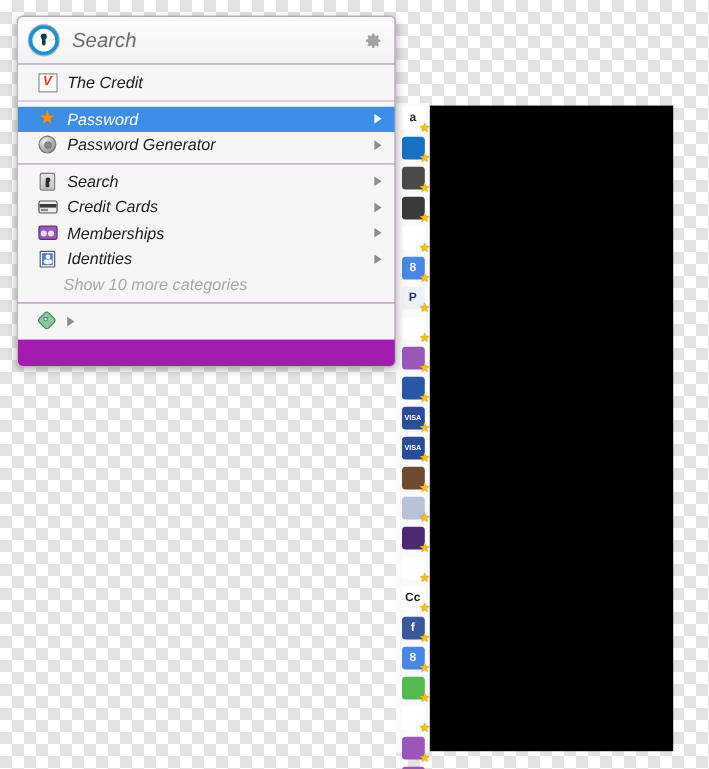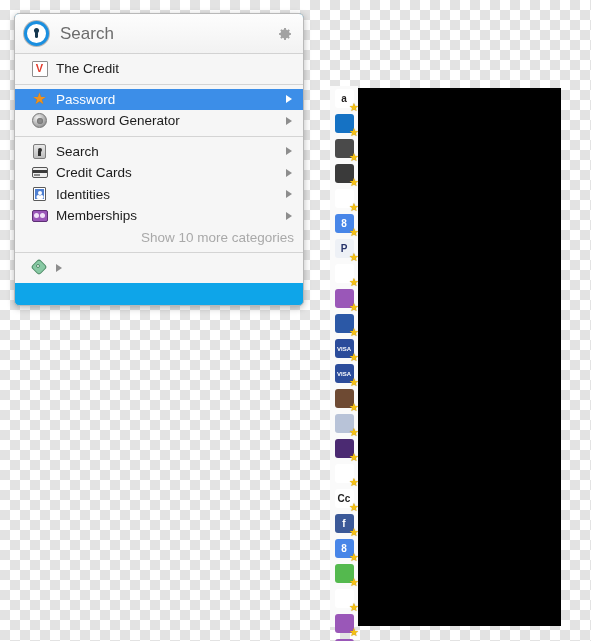--- a/index.html
+++ b/index.html
@@ -38,27 +38,28 @@
     overflow:hidden;
   }
   .si-star{
     position:absolute;right:0px;bottom:-1px;width:9px;height:9px;
     color:#f5c116;font-size:11px;line-height:9px;text-align:center;
     text-shadow:0 0 1px #9a7200;
   }
 
   
   #panel{
-    position:absolute;left:14px;top:13px;width:290px;height:293px;
-    background:#0ea5e9;
+    position:absolute;left:14px;top:13px;width:316px;height:293px;
+    background:#a21caf;
     border:1px solid #b9b9b9;
     border-radius:5px;
     box-shadow:0 2px 7px rgba(0,0,0,0.28);
     box-sizing:border-box;
     overflow:hidden;
+    font-style:italic;
   }
 
   
   #search-row{
     height:39px;display:flex;align-items:center;
     background:linear-gradient(#fdfdfd,#f2f2f2);
     border-bottom:1px solid #d2d2d2;
     padding:0 10px 0 9px;
   }
   #op-logo{
@@ -99,21 +100,21 @@
   .row .lbl{flex:1 1 auto;white-space:nowrap;}
   .arrow{
     width:0;height:0;flex:0 0 auto;
     border-left:6px solid #8d8d8d;
     border-top:4.5px solid transparent;
     border-bottom:4.5px solid transparent;
     margin-right:2px;
   }
   .row.selected{background:#3c8ee8;color:#fff;}
   .row.selected .arrow{border-left-color:#fff;}
-  .row.muted{color:#a9a9a9;padding-left:56px;text-align:right;}
+  .row.muted{color:#a9a9a9;padding-left:38px;}
 
   .pad-top{padding-top:4px;}
   .pad-bot{padding-bottom:4px;}
 
   
   .ic{position:relative;display:block;}
 
   
   .ic-verge{width:14px;height:14px;background:#fff;border:1px solid #8f8f8f;
             border-radius:1px;display:flex;align-items:center;justify-content:center;}
@@ -332,30 +333,30 @@
     </div>
     <div class="row">
       <span class="ico">
         <span class="ic ic-card"></span>
       </span>
       <span class="lbl">Credit Cards</span>
       <span class="arrow"></span>
     </div>
     <div class="row">
       <span class="ico">
+        <span class="ic ic-member"></span>
+      </span>
+      <span class="lbl">Memberships</span>
+      <span class="arrow"></span>
+    </div>
+    <div class="row">
+      <span class="ico">
         <span class="ic ic-ident"></span>
       </span>
       <span class="lbl">Identities</span>
-      <span class="arrow"></span>
-    </div>
-    <div class="row">
-      <span class="ico">
-        <span class="ic ic-member"></span>
-      </span>
-      <span class="lbl">Memberships</span>
       <span class="arrow"></span>
     </div>
     <div class="row muted">
       <span class="lbl">Show 10 more categories</span>
     </div>
   </div>
 
   <div class="sep"></div>
 
   <div class="group pad-top pad-bot">

